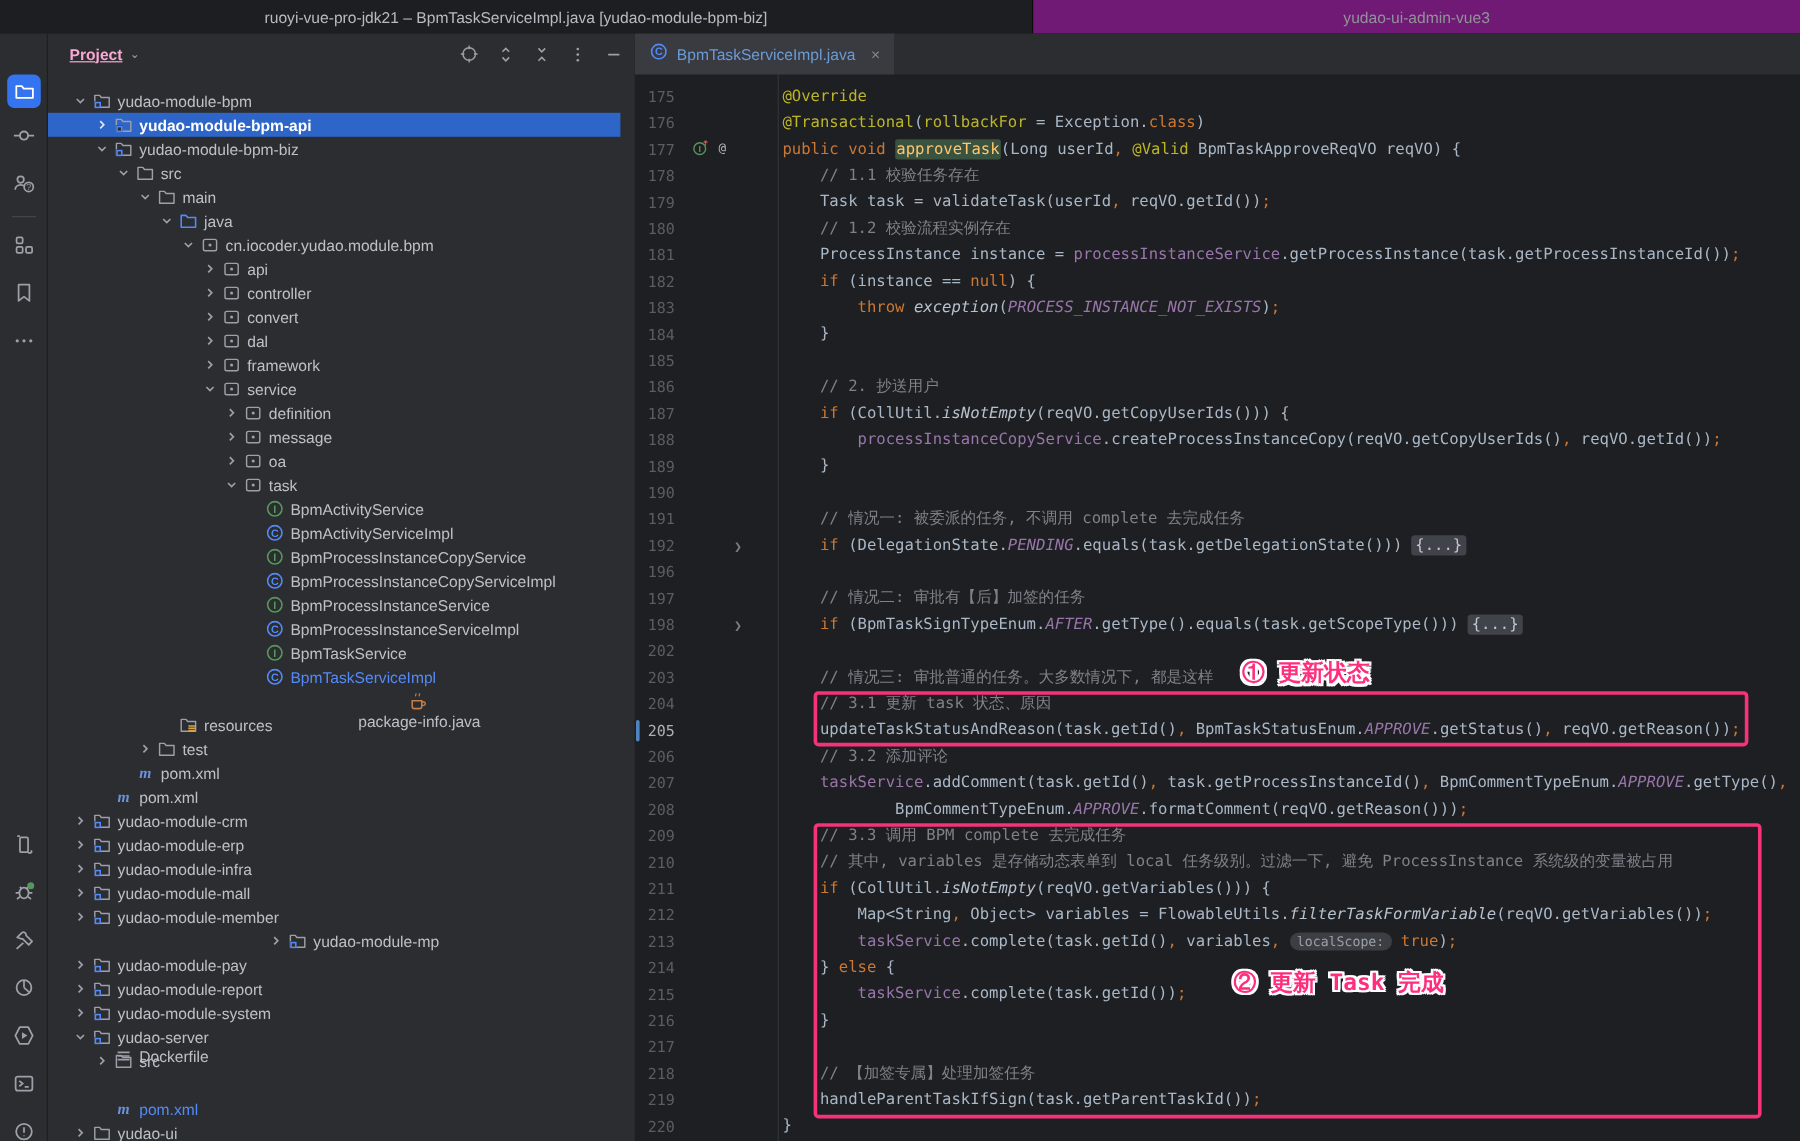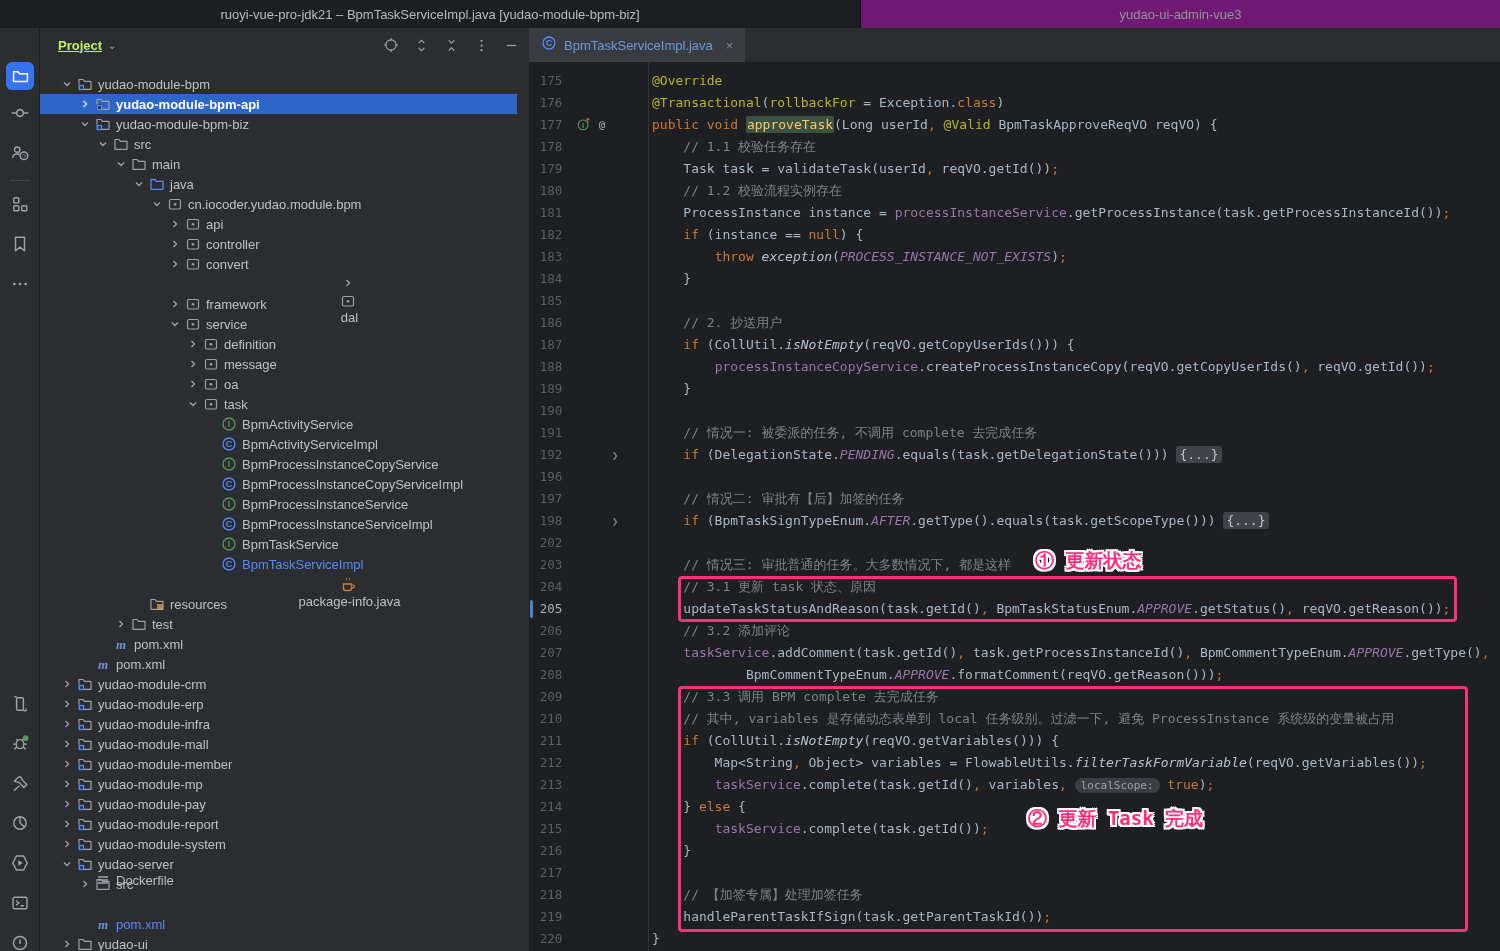--- a/index.html
+++ b/index.html
@@ -21,21 +21,21 @@
   .act-btn { position:absolute; left:6px; width:28px; height:28px; border-radius:6px;
              display:flex; align-items:center; justify-content:center; color:#9da0a8; }
   .act-btn.active { background:#3574f0; color:#fff; }
   .act-divider { position:absolute; left:10px; width:20px; height:1px; background:#43454a; }
   .act-btn svg { display:block; }
 
   
   .project-panel { position:absolute; left:40px; top:28px; width:489px; height:923px; background:#2b2d30; }
   .panel-header { position:absolute; left:0; top:0; width:489px; height:34px;
                   display:flex; align-items:center; }
-  .panel-title { margin-left:18px; color:#bef264; font-size:13px; font-weight:700;text-decoration:underline; }
+  .panel-title { margin-left:18px; color:#f9a8d4; font-size:13px; font-weight:700;text-decoration:underline; }
   .panel-title-chev { margin-left:6px; color:#9da0a8; font-size:10px; }
   .panel-icons { position:absolute; right:10px; top:0; height:34px; display:flex; align-items:center; gap:14px; color:#9da0a8; }
   .panel-icons .pi { width:16px; height:16px; display:flex; align-items:center; justify-content:center; }
 
   .tree { position:absolute; left:0; top:40px; width:489px; height:883px; overflow:hidden; }
   .tree-row { position:absolute; left:0; width:489px; height:20px; display:flex; align-items:center;
               color:#bcc0c7; font-size:13px; white-space:nowrap; }
   .tree-row.selected { background:#2e65c9; color:#ffffff; font-weight:700; border-radius:0; width:477px; }
   .tree-row .chev { width:18px; height:18px; flex:none; display:flex; align-items:center; justify-content:center; color:#9da0a8; }
   .tree-row.selected .chev { color:#dfe6f5; }
@@ -344,21 +344,21 @@
           </svg>
         </span>
         <span class="ticon">
           <svg width="16" height="16" viewBox="0 0 16 16">
             <rect x="2.5" y="3.5" width="11" height="9.5" rx="1.5" fill="none" stroke="#9da0a8" stroke-width="1.2"></rect>
             <circle cx="8" cy="8.2" r="1.3" fill="#9da0a8"></circle>
           </svg>
         </span>
         <span class="tlabel">convert</span>
       </div>
-      <div class="tree-row" style="top: 206px; padding-left: 126px; flex-direction: column;">
+      <div class="tree-row" style="top: 206px; padding-left: 126px;">
         <span class="chev">
           <svg width="10" height="10" viewBox="0 0 10 10" stroke="currentColor" fill="none" stroke-width="1.4">
             <path d="M3.5 2l3 3-3 3"></path>
           </svg>
         </span>
         <span class="ticon">
           <svg width="16" height="16" viewBox="0 0 16 16">
             <rect x="2.5" y="3.5" width="11" height="9.5" rx="1.5" fill="none" stroke="#9da0a8" stroke-width="1.2"></rect>
             <circle cx="8" cy="8.2" r="1.3" fill="#9da0a8"></circle>
           </svg>
@@ -649,21 +649,21 @@
         </span>
         <span class="ticon">
           <svg width="16" height="16" viewBox="0 0 16 16">
             <path d="M2 3.5h4l1.4 1.8H14v8H2z" fill="none" stroke="#9da0a8" stroke-width="1.2" stroke-linejoin="round"></path>
             <rect x="1.5" y="8.5" width="5.5" height="5.5" fill="#2b2d30"></rect>
             <rect x="2.5" y="9.5" width="4" height="4" fill="none" stroke="#548af7" stroke-width="1.3"></rect>
           </svg>
         </span>
         <span class="tlabel">yudao-module-member</span>
       </div>
-      <div class="tree-row" style="top: 706px; padding-left: 18px;">
+      <div class="tree-row" style="top: 706px; padding-left: 18px; justify-content: center;">
         <span class="chev">
           <svg width="10" height="10" viewBox="0 0 10 10" stroke="currentColor" fill="none" stroke-width="1.4">
             <path d="M3.5 2l3 3-3 3"></path>
           </svg>
         </span>
         <span class="ticon">
           <svg width="16" height="16" viewBox="0 0 16 16">
             <path d="M2 3.5h4l1.4 1.8H14v8H2z" fill="none" stroke="#9da0a8" stroke-width="1.2" stroke-linejoin="round"></path>
             <rect x="1.5" y="8.5" width="5.5" height="5.5" fill="#2b2d30"></rect>
             <rect x="2.5" y="9.5" width="4" height="4" fill="none" stroke="#548af7" stroke-width="1.3"></rect>

